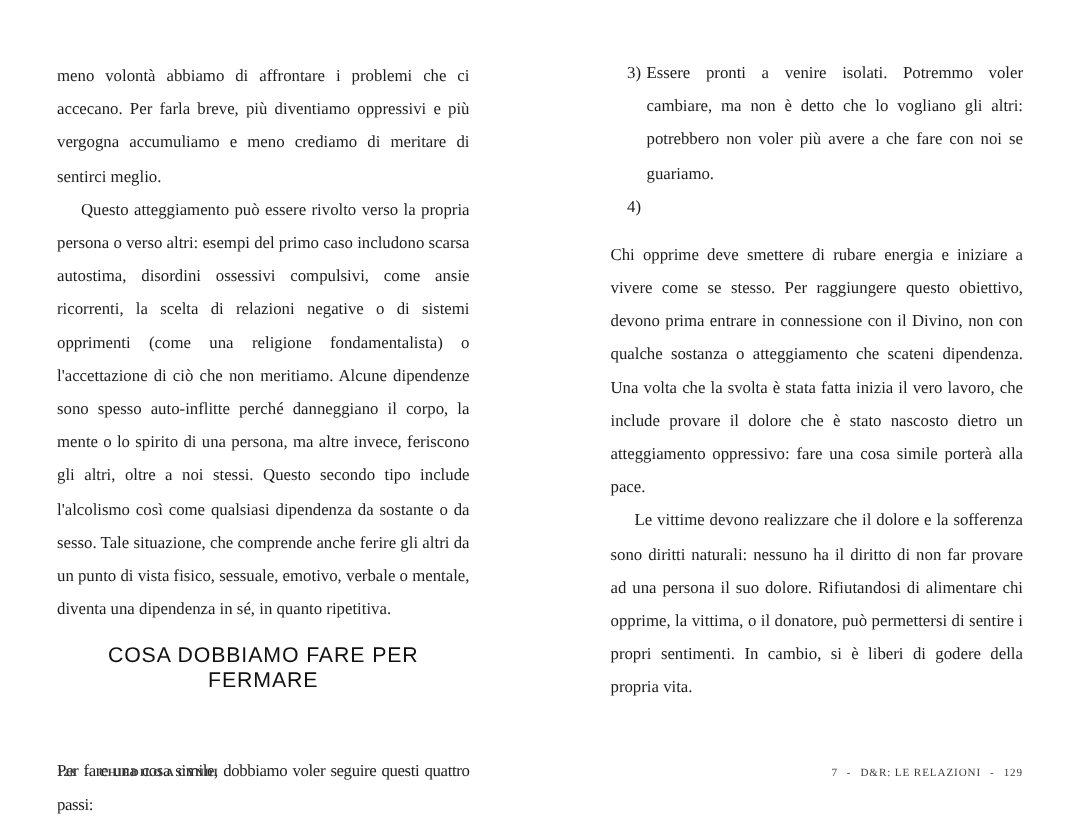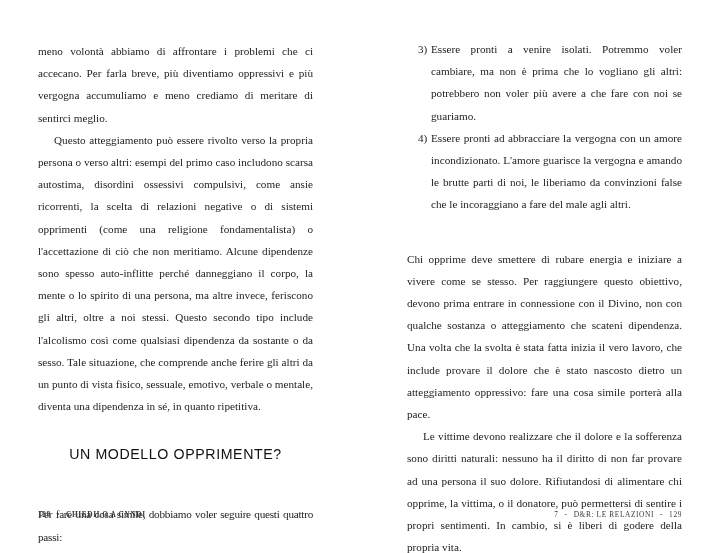--- a/index.html
+++ b/index.html
@@ -77,47 +77,45 @@
   </style>
 </head>
 <body>
 
 <div class="page page-left">
   <div class="text-block">
     <p>meno volontà abbiamo di affrontare i problemi che ci accecano. Per farla breve, più diventiamo oppressivi e più vergogna accumuliamo e meno crediamo di meritare di sentirci meglio.</p>
     <p class="indent">Questo atteggiamento può essere rivolto verso la propria persona o verso altri: esempi del primo caso includono scarsa autostima, disordini ossessivi compulsivi, come ansie ricorrenti, la scelta di relazioni negative o di sistemi opprimenti (come una religione fondamentalista) o l'accettazione di ciò che non meritiamo. Alcune dipendenze sono spesso auto-inflitte perché danneggiano il corpo, la mente o lo spirito di una persona, ma altre invece, feriscono gli altri, oltre a noi stessi. Questo secondo tipo include l'alcolismo così come qualsiasi dipendenza da sostante o da sesso. Tale situazione, che comprende anche ferire gli altri da un punto di vista fisico, sessuale, emotivo, verbale o mentale, diventa una dipendenza in sé, in quanto ripetitiva.</p>
 
     <h2 class="heading-left">
-      <br>
-      <span>un modello opprimente?</span>
+      <span>Cosa dobbiamo fare per fermare</span><br>
     </h2>
 
     <p class="tight">Per fare una cosa simile, dobbiamo voler seguire questi quattro passi:</p>
 
     <div class="list-item">
       <span class="num">1)</span>
       <span>Ammettere che abbiamo sbagliato. Più di ogni altra cosa, le persone rifiutano di cambiare perché dovrebbero ammettere i loro errori. La sensazione iniziale di vergogna può essere paralizzante.</span>
     </div>
 
   </div>
 
   <div class="footer footer-left">
     <span>128</span><span class="sep">-</span><span>Chiedilo a Cyndi</span>
   </div>
 </div>
 
 <div class="page page-right">
   <div class="text-block">
     <div class="list-item">
       <span class="num">3)</span>
-      <span>Essere pronti a venire isolati. Potremmo voler cambiare, ma non è prima che lo vogliano gli altri: potrebbero non voler più avere a che fare con noi se guariamo.</span>
+      <span>Essere pronti a venire isolati. Potremmo voler cambiare, ma non è detto che lo vogliano gli altri: potrebbero non voler più avere a che fare con noi se guariamo.</span>
     </div>
     <div class="list-item">
       <span class="num">4)</span>
-      <span>Essere pronti ad abbracciare la vergogna con un amore incondizionato. L'amore guarisce la vergogna e amando le brutte parti di noi, le liberiamo da convinzioni false che le incoraggiano a fare del male agli altri.</span>
     </div>
 
     <h2 class="heading-right-1">
       <br>
     </h2>
 
     <p>Chi opprime deve smettere di rubare energia e iniziare a vivere come se stesso. Per raggiungere questo obiettivo, devono prima entrare in connessione con il Divino, non con qualche sostanza o atteggiamento che scateni dipendenza. Una volta che la svolta è stata fatta inizia il vero lavoro, che include provare il dolore che è stato nascosto dietro un atteggiamento oppressivo: fare una cosa simile porterà alla pace.</p>
     <p class="indent">Le vittime devono realizzare che il dolore e la sofferenza sono diritti naturali: nessuno ha il diritto di non far provare ad una persona il suo dolore. Rifiutandosi di alimentare chi opprime, la vittima, o il donatore, può permettersi di sentire i propri sentimenti. In cambio, si è liberi di godere della propria vita.</p>
 
   </div>

